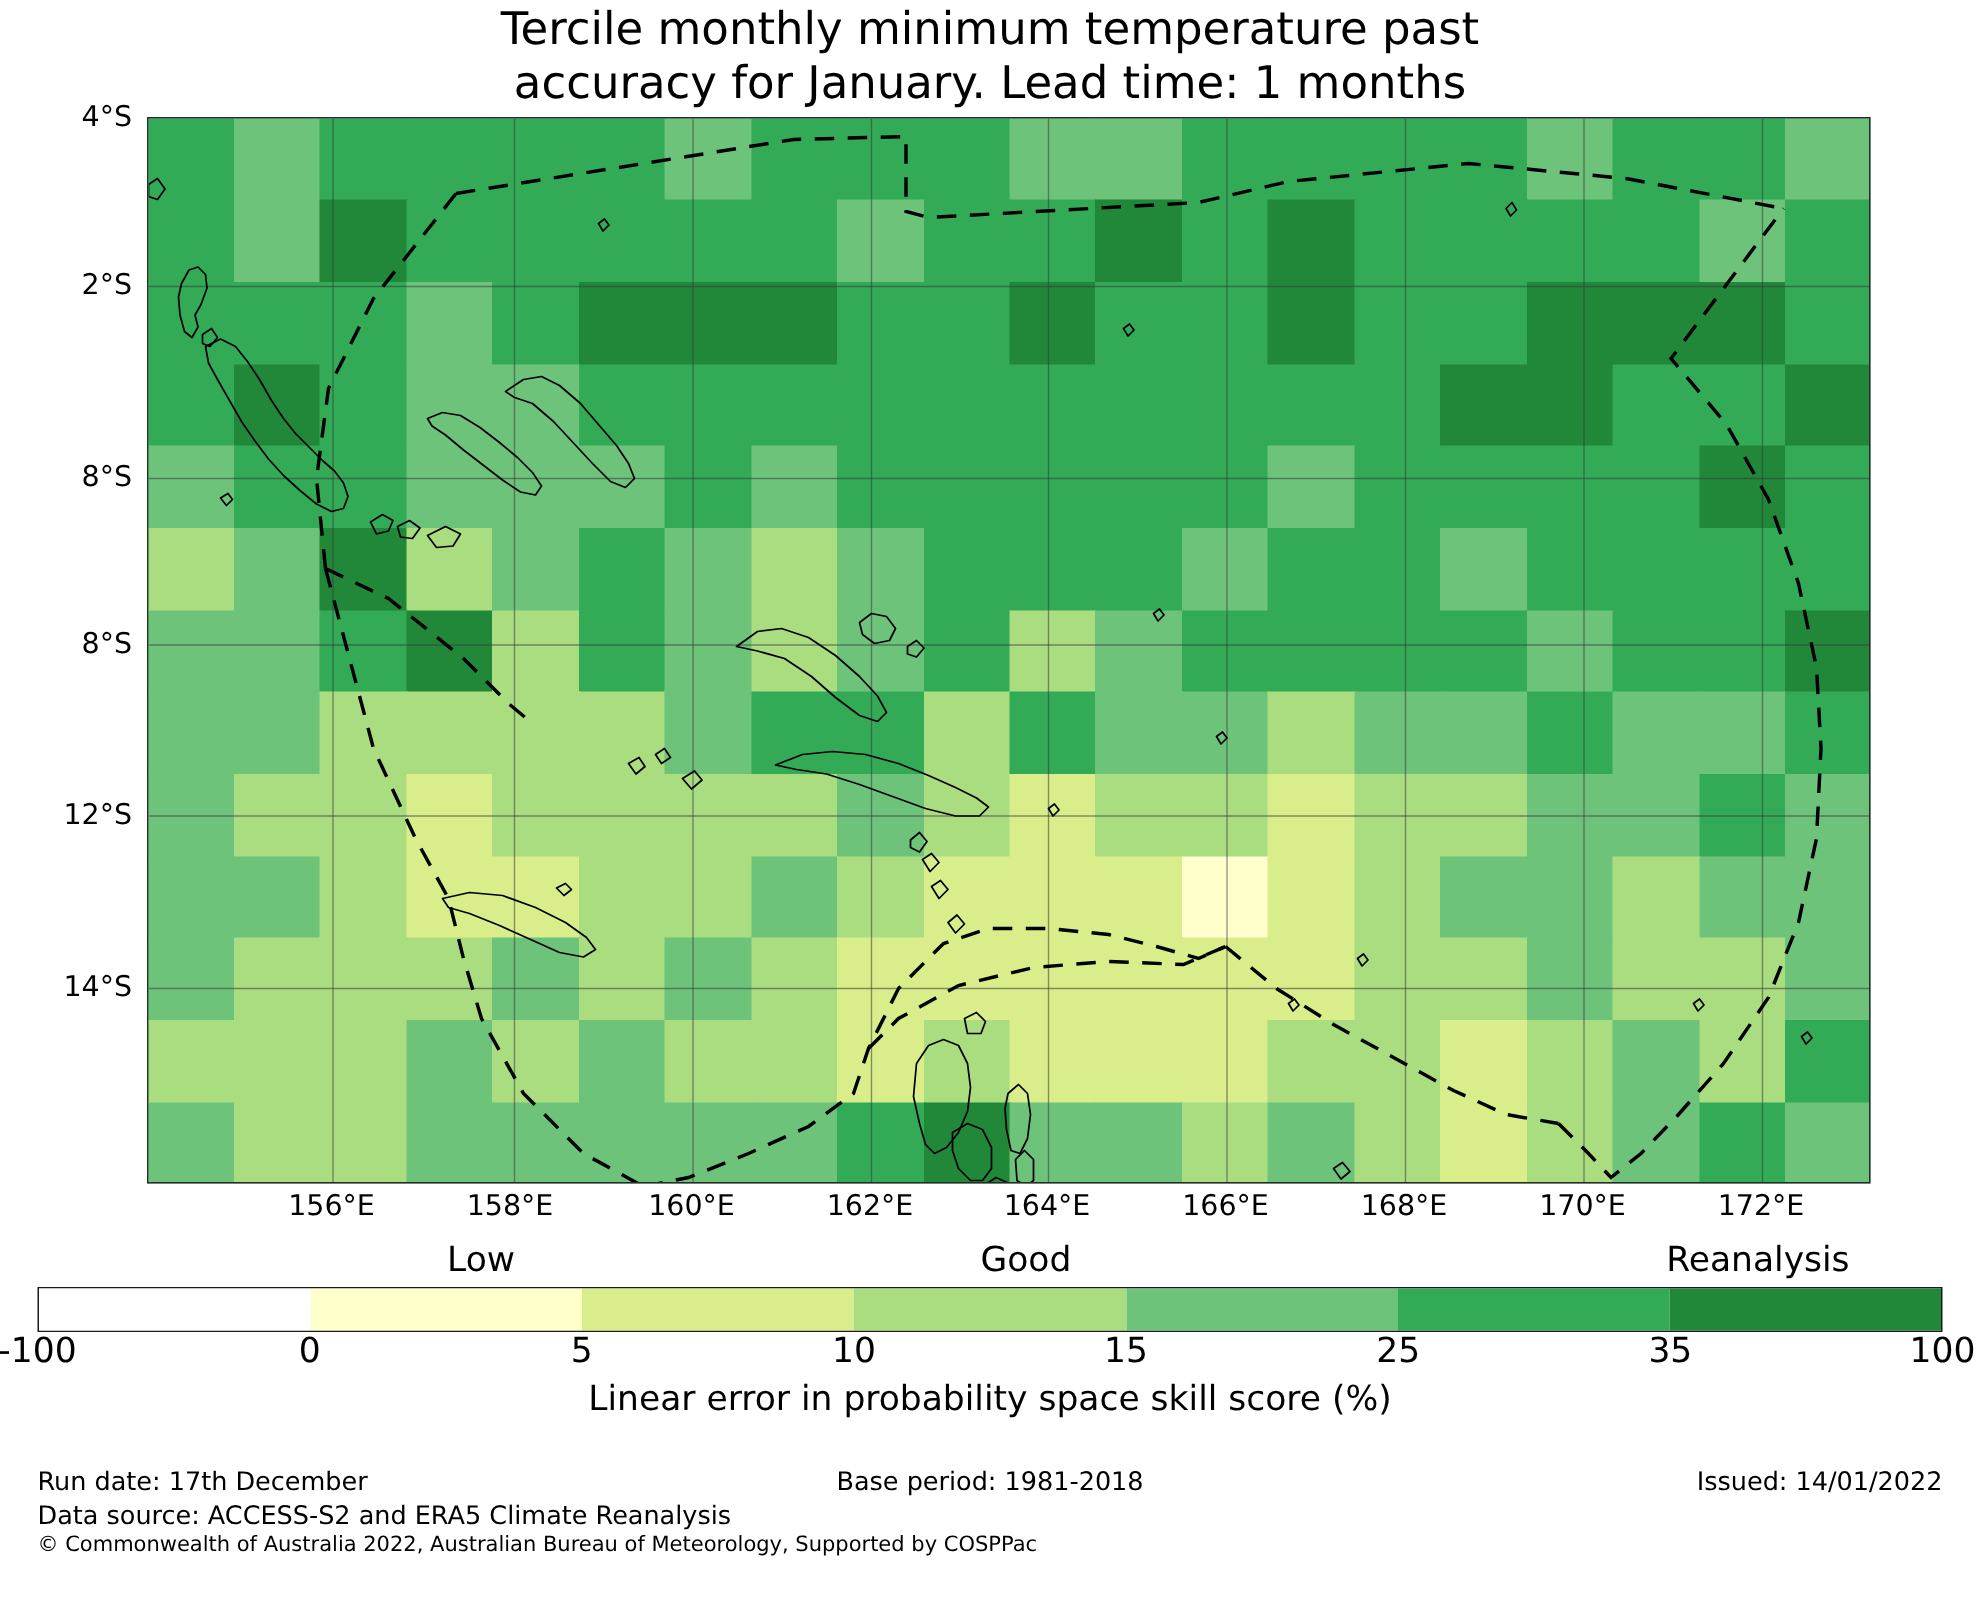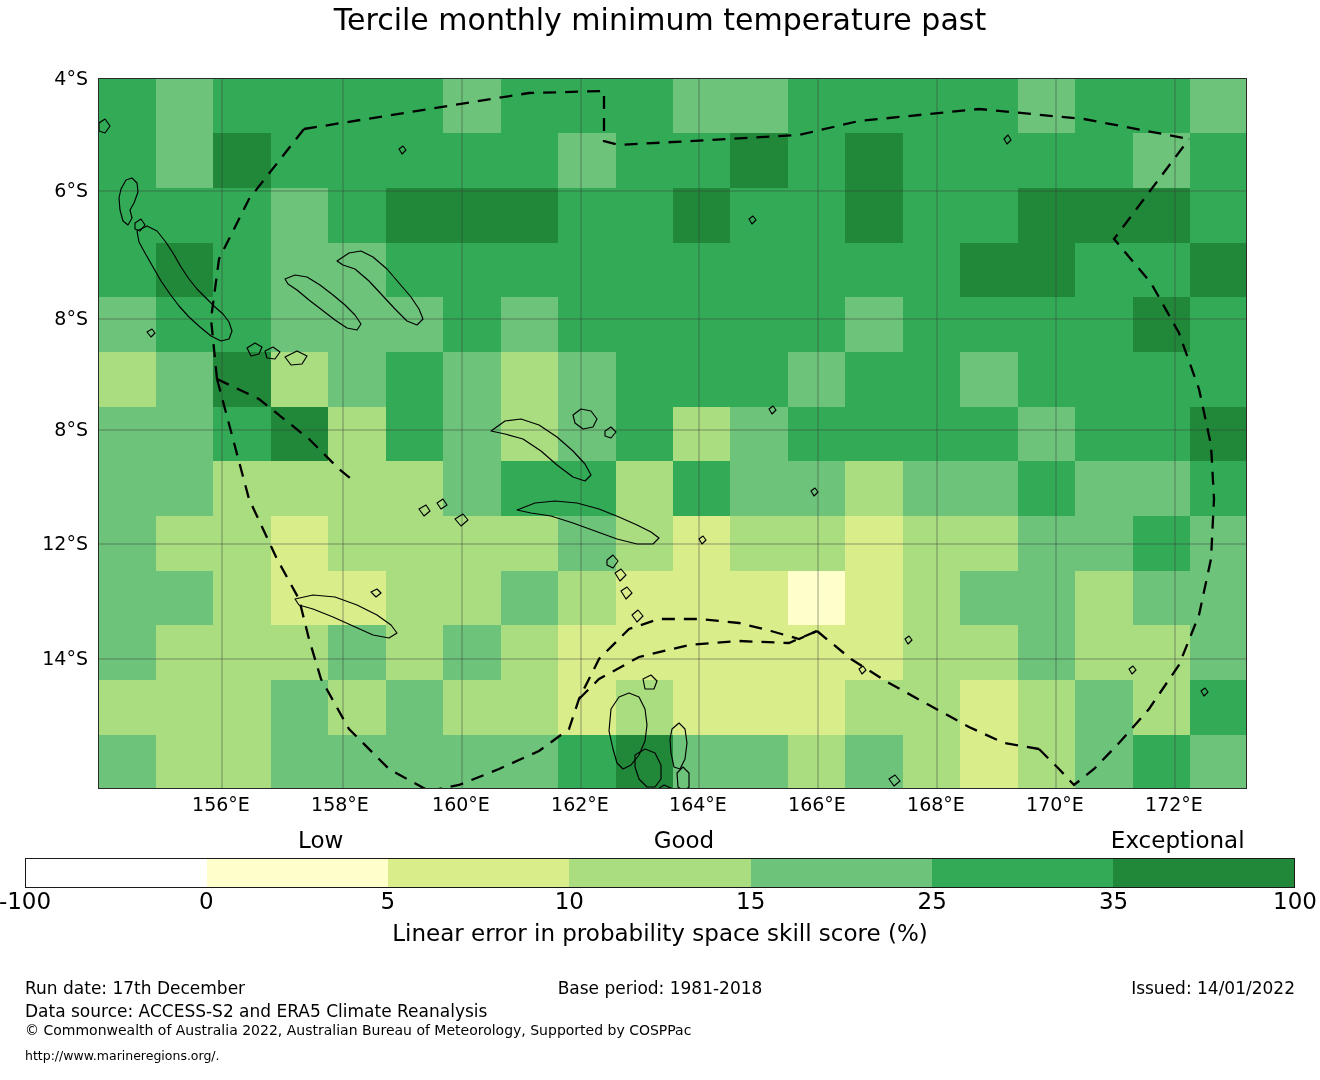--- a/index.html
+++ b/index.html
@@ -112,20 +112,21 @@
 
   #foot-src   { position: absolute; left: 25px; top: 1001px; font-size: 17px; white-space: nowrap; }
   #foot-copy  { position: absolute; left: 25px; top: 1022px; font-size: 14px; white-space: nowrap; }
   #foot-shape { position: absolute; left: 25px; top: 1048px; font-size: 12.5px; line-height: 16px; }
 </style>
 </head>
 <body>
 
 <div id="title">
   <span class="line">Tercile monthly minimum temperature past</span>
+  <span class="line">accuracy for January. Lead time: 1 months</span>
 </div>
 
 <div id="plot">
   <div id="heatgrid">
       <div class="cell" style="left: -0.5px; top: -0.5px; width: 58.45px; height: 55.6923px; background: rgb(51, 171, 86);"></div>
       <div class="cell" style="left: 56.95px; top: -0.5px; width: 58.45px; height: 55.6923px; background: rgb(109, 195, 122);"></div>
       <div class="cell" style="left: 114.4px; top: -0.5px; width: 58.45px; height: 55.6923px; background: rgb(51, 171, 86);"></div>
       <div class="cell" style="left: 171.85px; top: -0.5px; width: 58.45px; height: 55.6923px; background: rgb(51, 171, 86);"></div>
       <div class="cell" style="left: 229.3px; top: -0.5px; width: 58.45px; height: 55.6923px; background: rgb(51, 171, 86);"></div>
       <div class="cell" style="left: 286.75px; top: -0.5px; width: 58.45px; height: 55.6923px; background: rgb(51, 171, 86);"></div>
@@ -512,21 +513,21 @@
 
       <path d="M940,670 L960,690 L975,706 L995,690 L1020,664 L1050,630
                L1080,586 L1100,536 L1112,480 L1115,420 L1112,366
                L1100,310 L1080,254 L1052,204 L1015,160 L1090,60"></path>
     </g>
   </svg>
 </div>
 
 <div id="ylabels">
     <span class="ylab" style="top: 69px;">4°S</span>
-    <span class="ylab" style="top: 181px;">6°S</span>
+    <span class="ylab" style="top: 181px;">2°S</span>
     <span class="ylab" style="top: 309px;">8°S</span>
     <span class="ylab" style="top: 420px;">8°S</span>
     <span class="ylab" style="top: 534px;">12°S</span>
     <span class="ylab" style="top: 649px;">14°S</span>
   </div>
 <div id="xlabels">
     <span class="xlab" style="left: 176px;">156°E</span>
     <span class="xlab" style="left: 295px;">158°E</span>
     <span class="xlab" style="left: 416px;">160°E</span>
     <span class="xlab" style="left: 535px;">162°E</span>
@@ -544,21 +545,21 @@
       <div class="seg" style="background: rgb(217, 237, 139);"></div>
       <div class="seg" style="background: rgb(170, 221, 128);"></div>
       <div class="seg" style="background: rgb(109, 195, 122);"></div>
       <div class="seg" style="background: rgb(51, 171, 86);"></div>
       <div class="seg" style="background: rgb(33, 135, 57);"></div>
     </div>
 </div>
 <div id="cbar-cats">
     <span class="cb-cat" style="left: 298.05px;">Low</span>
     <span class="cb-cat" style="left: 653.65px;">Good</span>
-    <span class="cb-cat" style="left: 1110.85px;">Exceptional</span>
+    <span class="cb-cat" style="left: 1110.85px;">Reanalysis</span>
   </div>
 <div id="cbar-ticks">
     <span class="cb-tick" style="left: -35px;">-100</span>
     <span class="cb-tick" style="left: 146.429px;">0</span>
     <span class="cb-tick" style="left: 327.857px;">5</span>
     <span class="cb-tick" style="left: 509.286px;">10</span>
     <span class="cb-tick" style="left: 690.714px;">15</span>
     <span class="cb-tick" style="left: 872.143px; text-align: center;">25</span>
     <span class="cb-tick" style="left: 1053.57px;">35</span>
     <span class="cb-tick" style="left: 1235px;">100</span>
@@ -566,14 +567,13 @@
 <div id="cbar-axlabel">Linear error in probability space skill score (%)</div>
 
 <div id="foot-row1">
   <span class="fl">Run date: 17th December</span>
   <span class="fc">Base period: 1981-2018</span>
   <span class="fr">Issued: 14/01/2022</span>
 </div>
 <div id="foot-src">Data source: ACCESS-S2 and ERA5 Climate Reanalysis</div>
 <div id="foot-copy">© Commonwealth of Australia 2022, Australian Bureau of Meteorology, Supported by COSPPac</div>
 <div id="foot-shape">
-  <div>http://www.marineregions.org/.</div>
 </div>
 
 </body></html>

